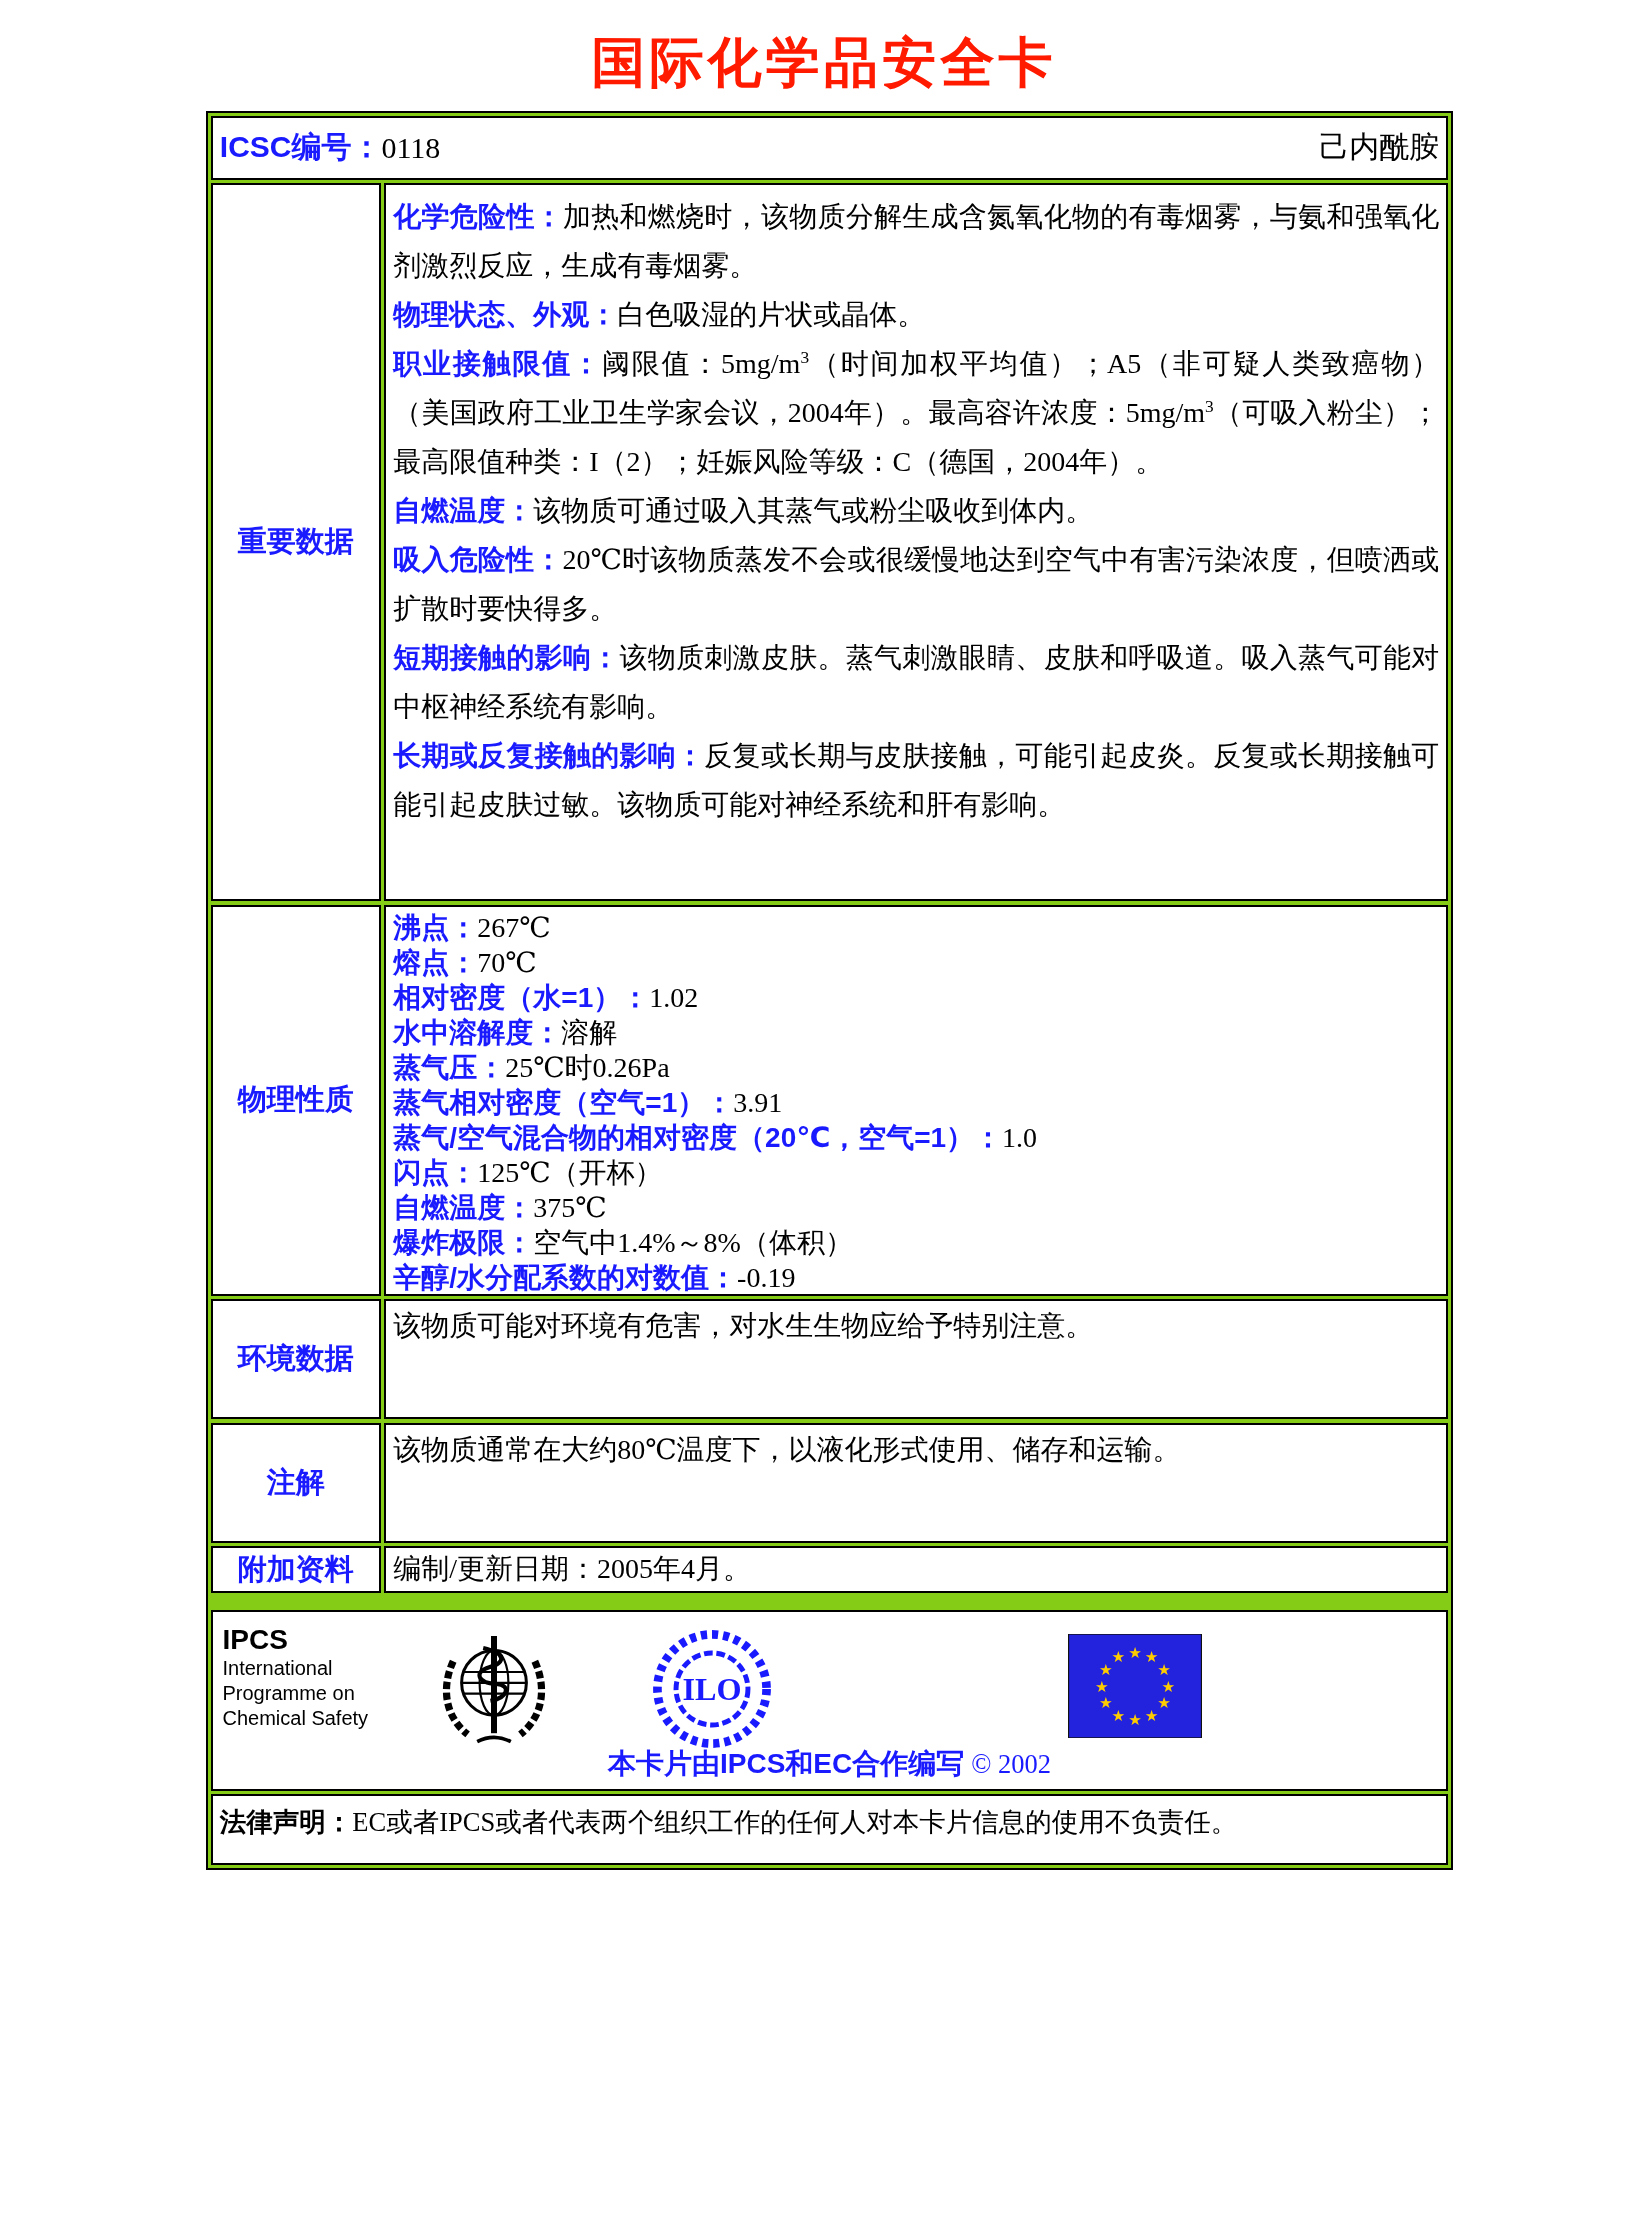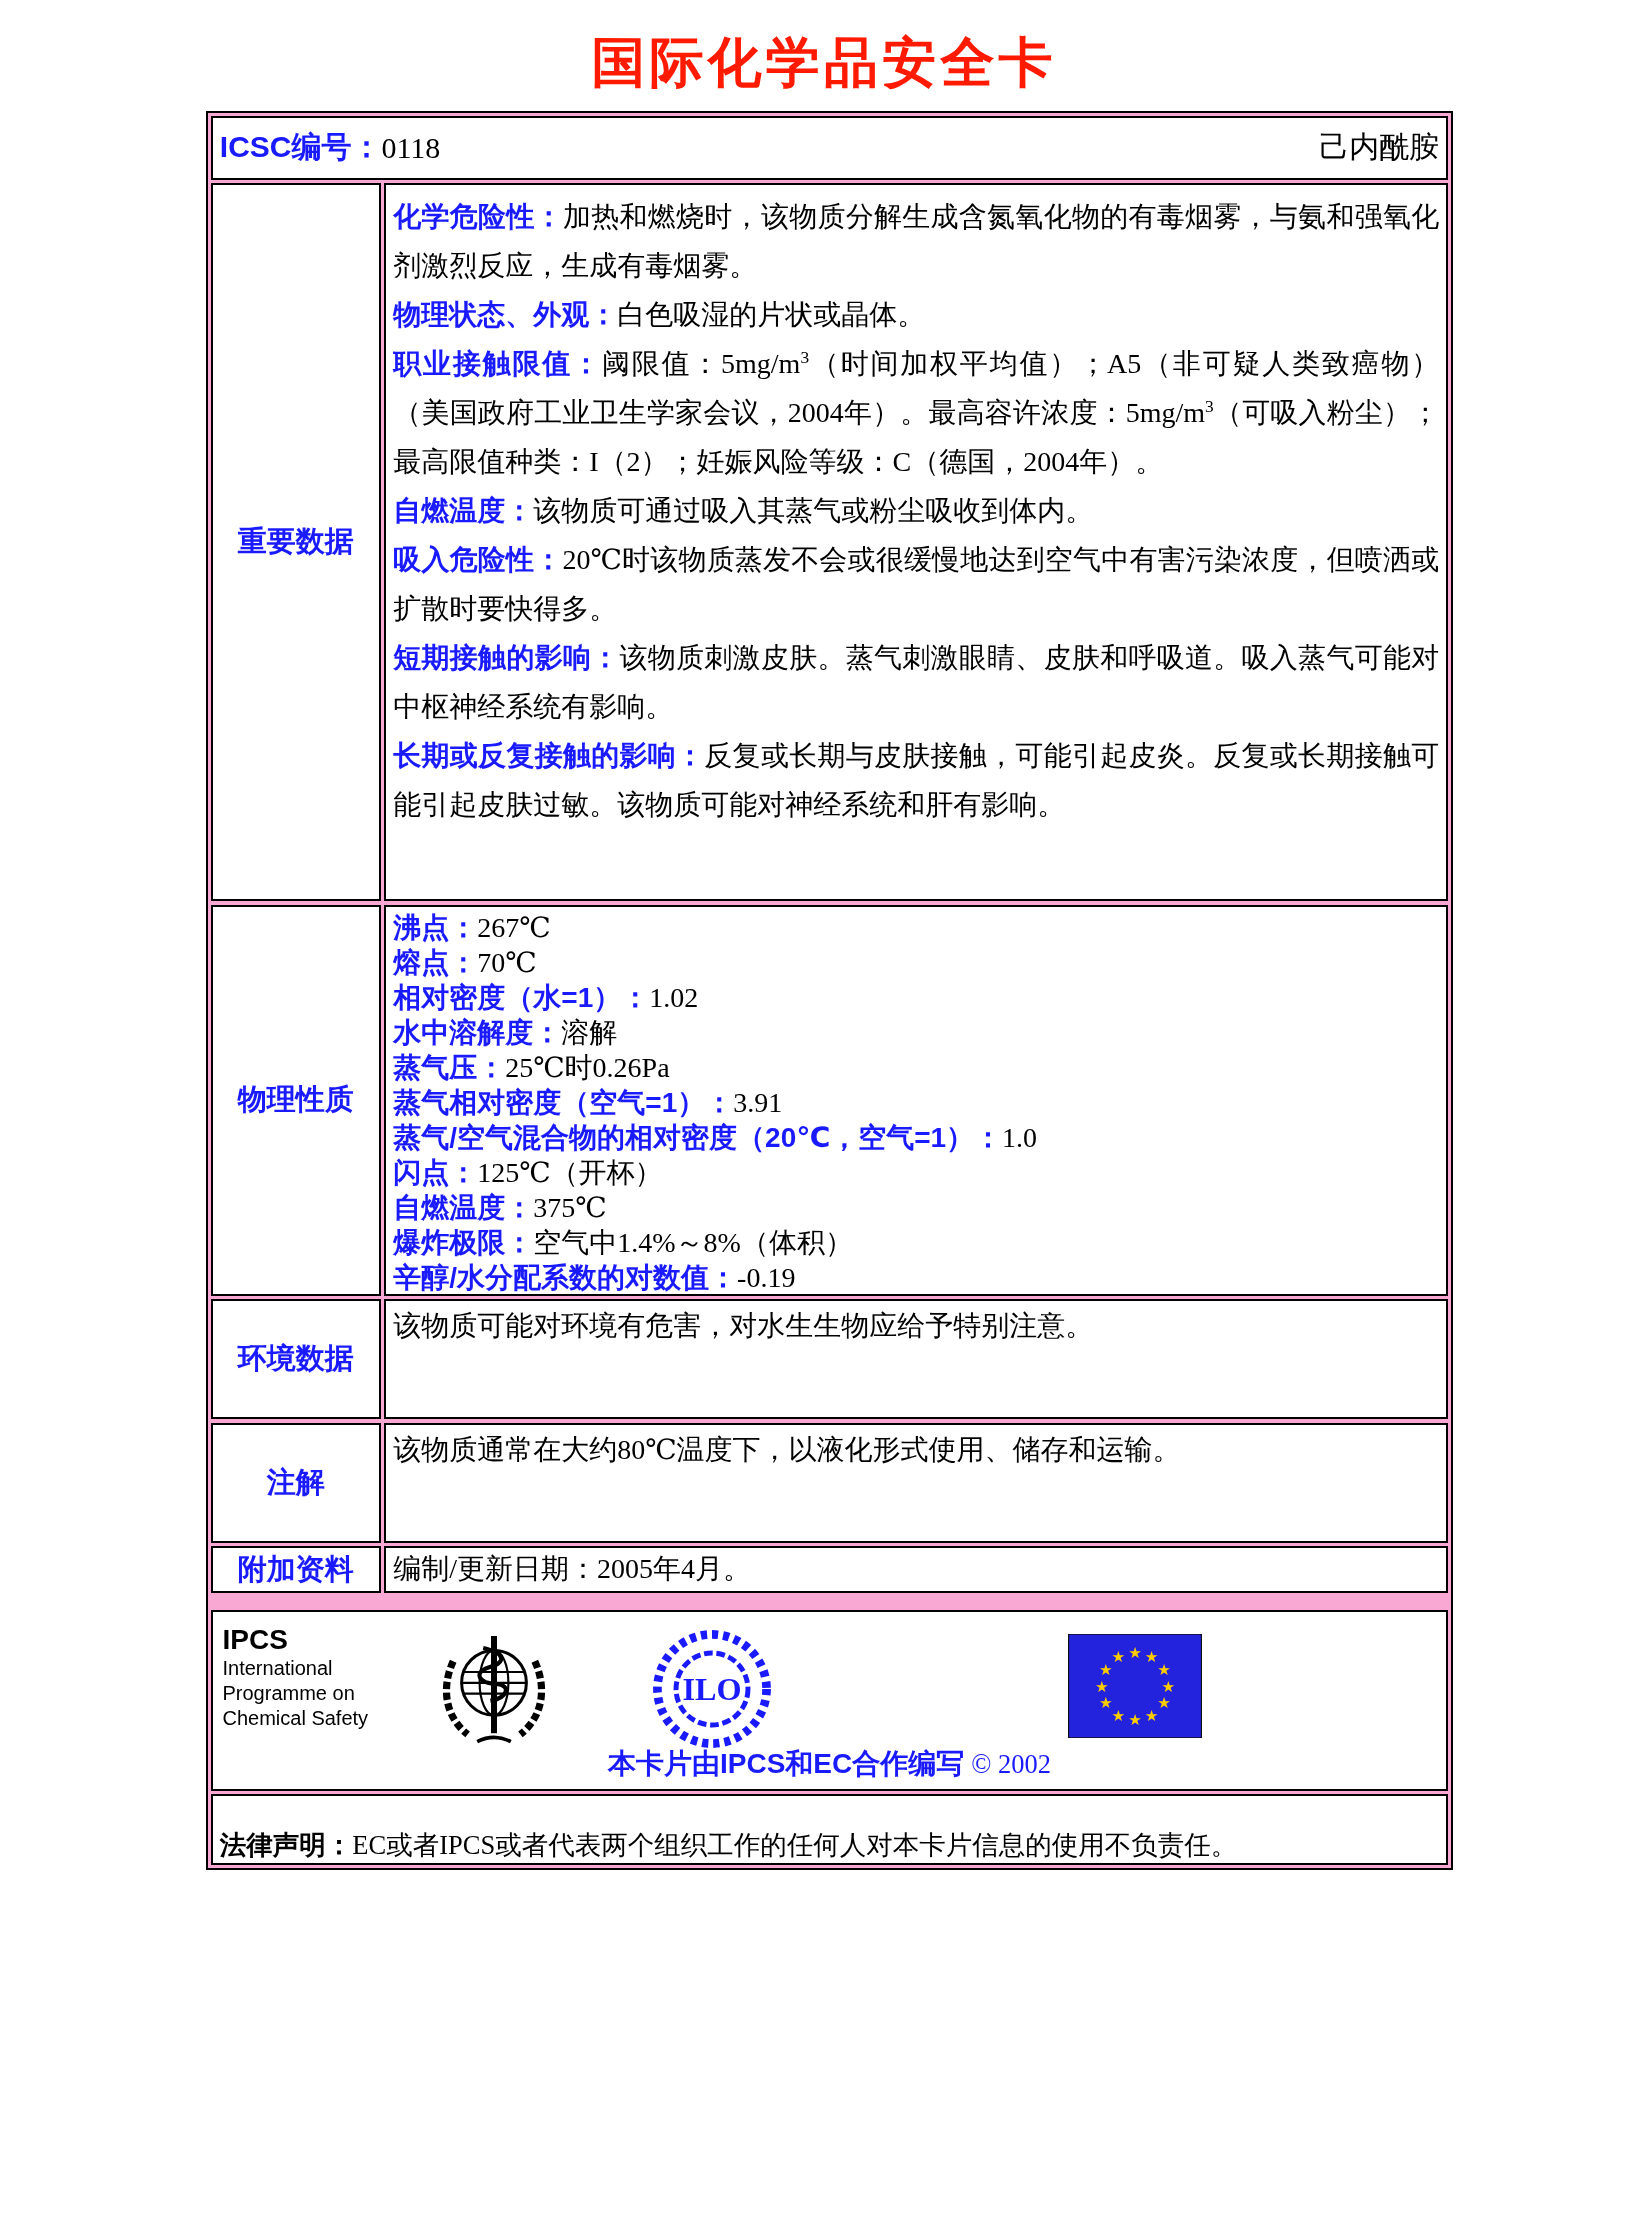--- a/index.html
+++ b/index.html
@@ -18,21 +18,21 @@
   sup{font-size:62%;line-height:0;}
 
   .doc-title{
     position:absolute;top:26.5px;left:0;width:100%;text-align:center;
     font-family:"Liberation Serif","DejaVu Serif",serif;
     font-weight:bold;font-size:54px;letter-spacing:4.2px;color:var(--title-red);
   }
 
   .card{
     position:absolute;left:206px;top:111px;width:1247px;
-    border:2.8px solid #000;background:#f9a8d4;padding:2.8px;
+    border:2.8px solid #000;background:#84cc16;padding:2.8px;
     display:flex;flex-direction:column;gap:3.5px;
   }
   .row{display:flex;gap:3.5px;flex:0 0 auto;}
   .cell{border:2.1px solid #000;background:#fff;overflow:hidden;}
   .label-cell{
     flex:0 0 170px;display:flex;align-items:center;justify-content:center;
     text-align:center;padding:16px;
     font-family:"Liberation Sans","DejaVu Sans",sans-serif;
     font-weight:bold;font-size:29px;color:var(--accent-blue);
   }
@@ -79,21 +79,21 @@
   .credit-line{
     position:absolute;left:0;bottom:5.6px;width:100%;text-align:center;font-size:28px;
   }
   .credit-bold{
     font-family:"Liberation Sans","DejaVu Sans",sans-serif;
     font-weight:bold;color:var(--accent-blue);
   }
   .credit-copy{color:var(--accent-blue);font-size:26.5px;}
 
   .r-legal{height:71px;}
-  .r-legal .cell{flex:1;display:flex;align-items:flex-end;padding:0 7px;font-size:26.5px;}
+  .r-legal .cell{flex:1;display:flex;align-items:flex-start;padding:8px 7px;font-size:26.5px;}
   .legal-label{
     font-family:"Liberation Sans","DejaVu Sans",sans-serif;
     font-weight:bold;color:var(--ink);
   }
 
   .ilo-stroke{stroke:var(--accent-blue);}
   .ilo-fill{fill:var(--accent-blue);}
 </style>
 </head>
 <body>

